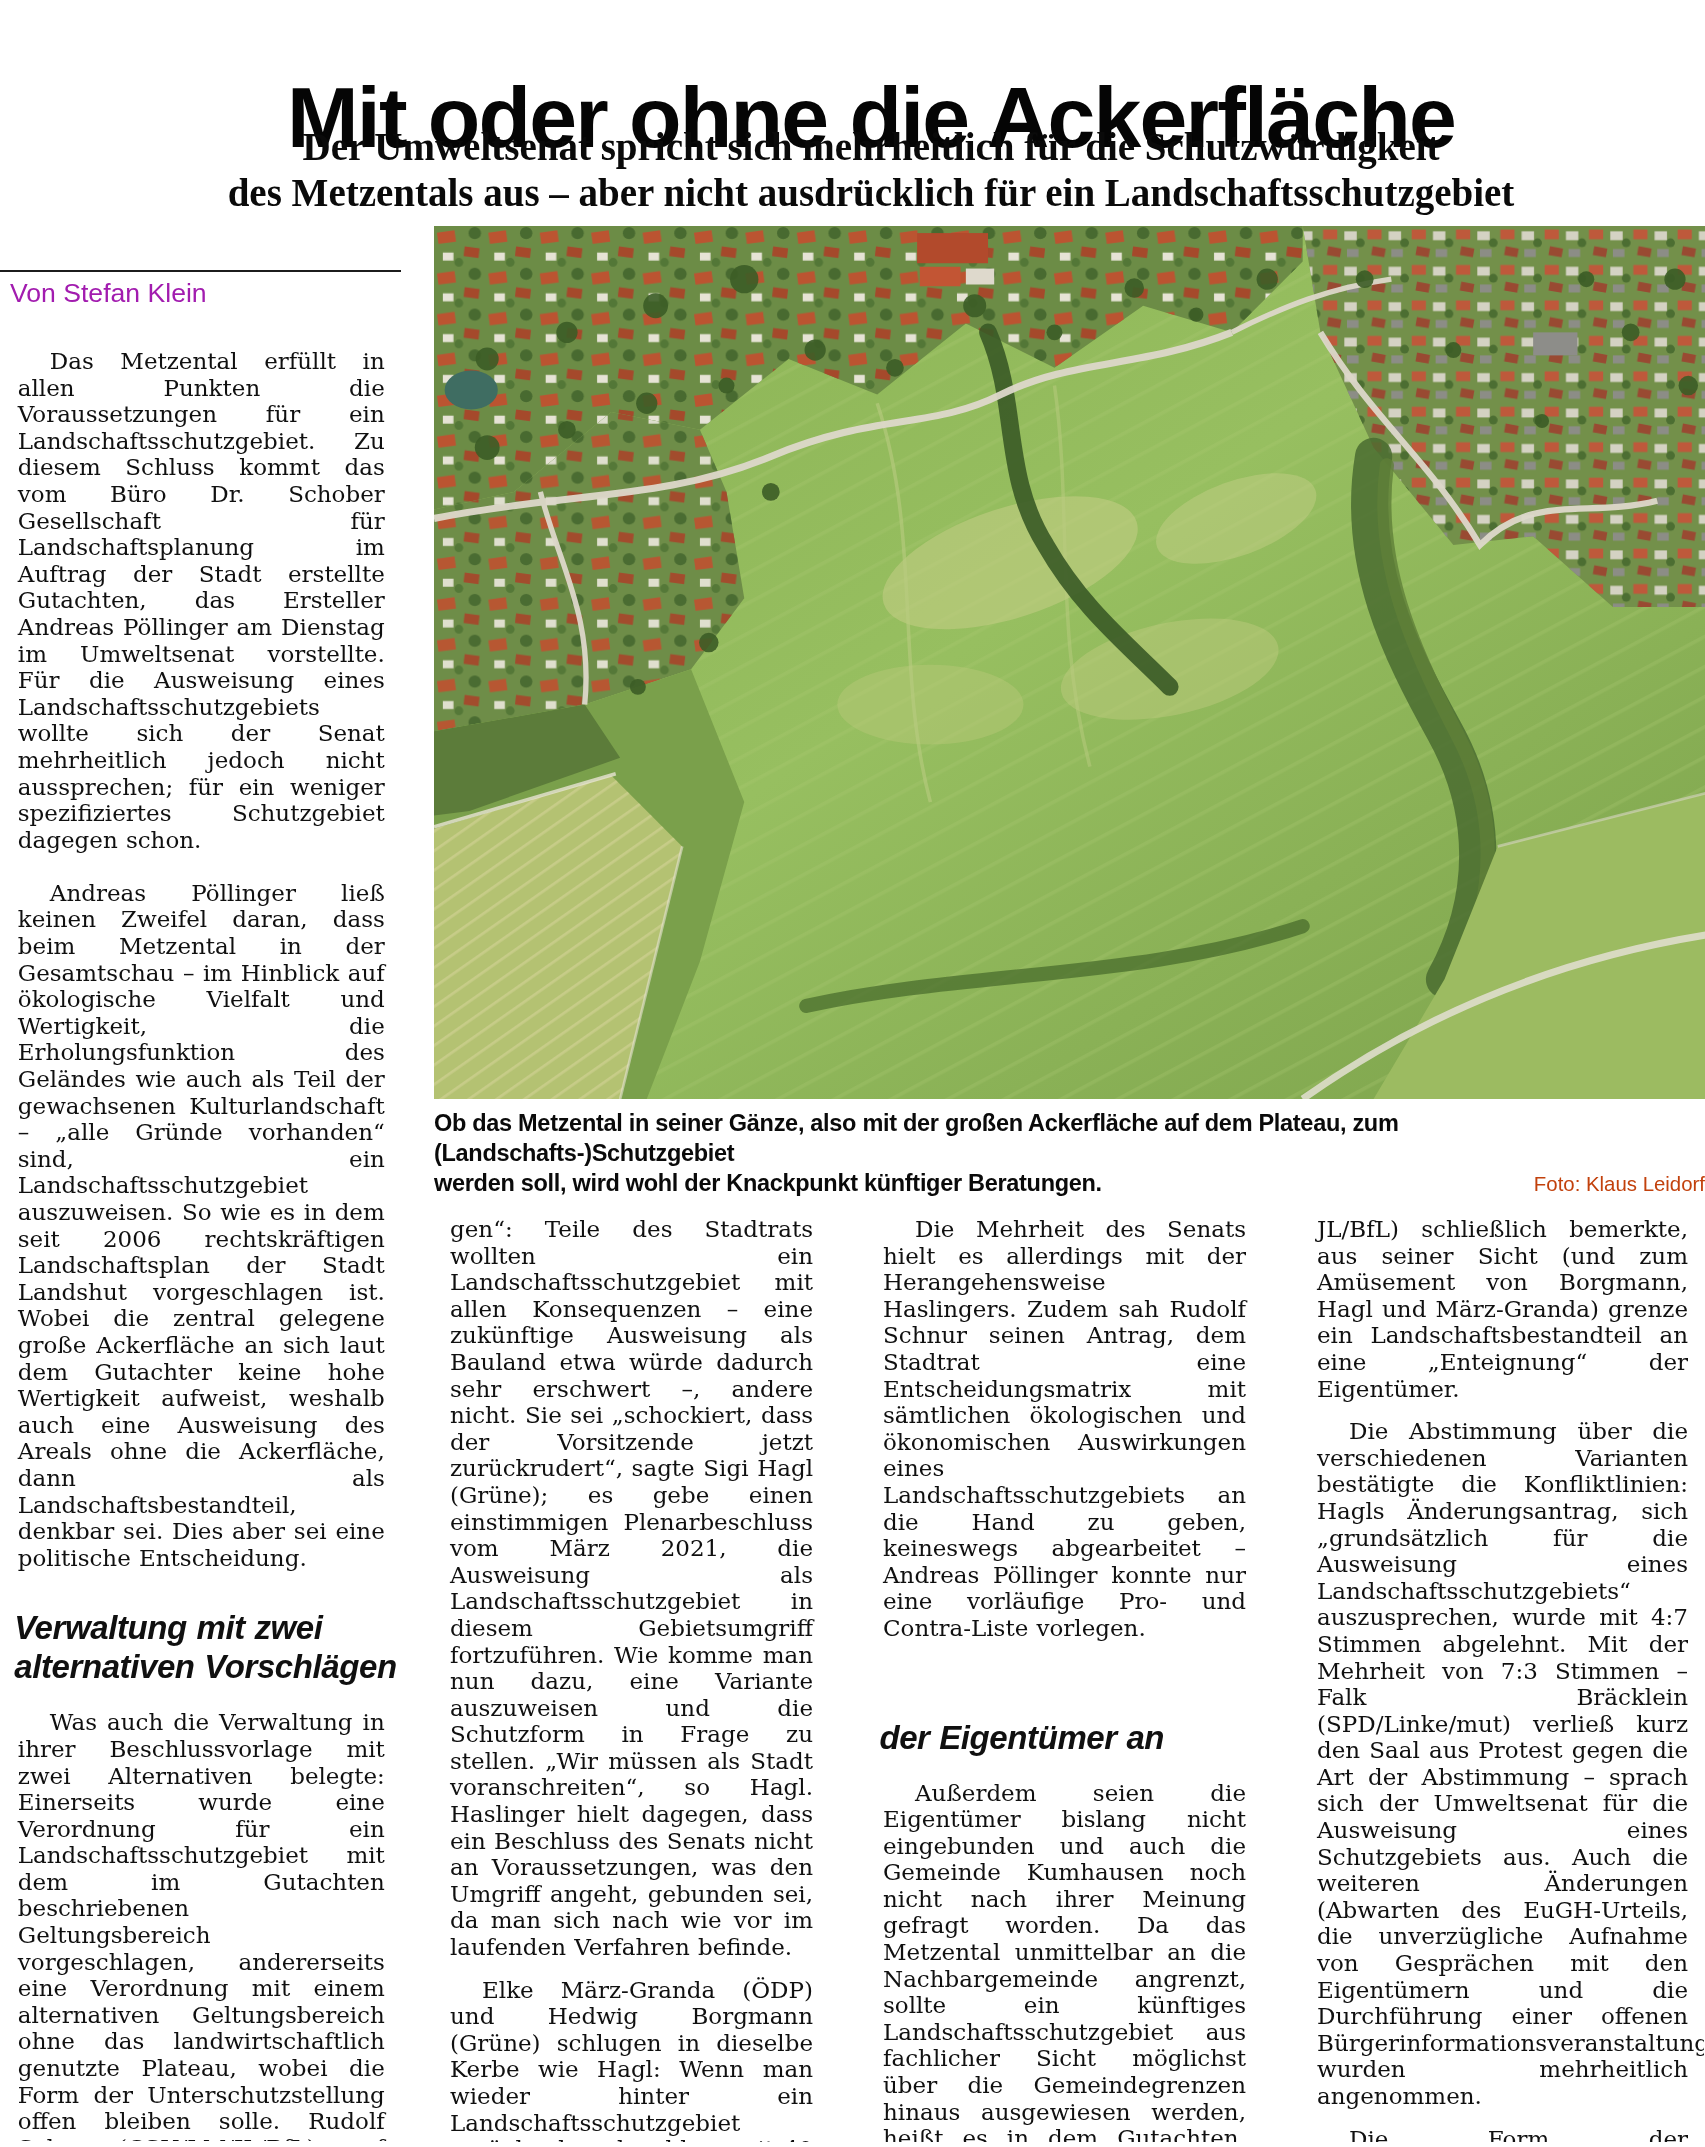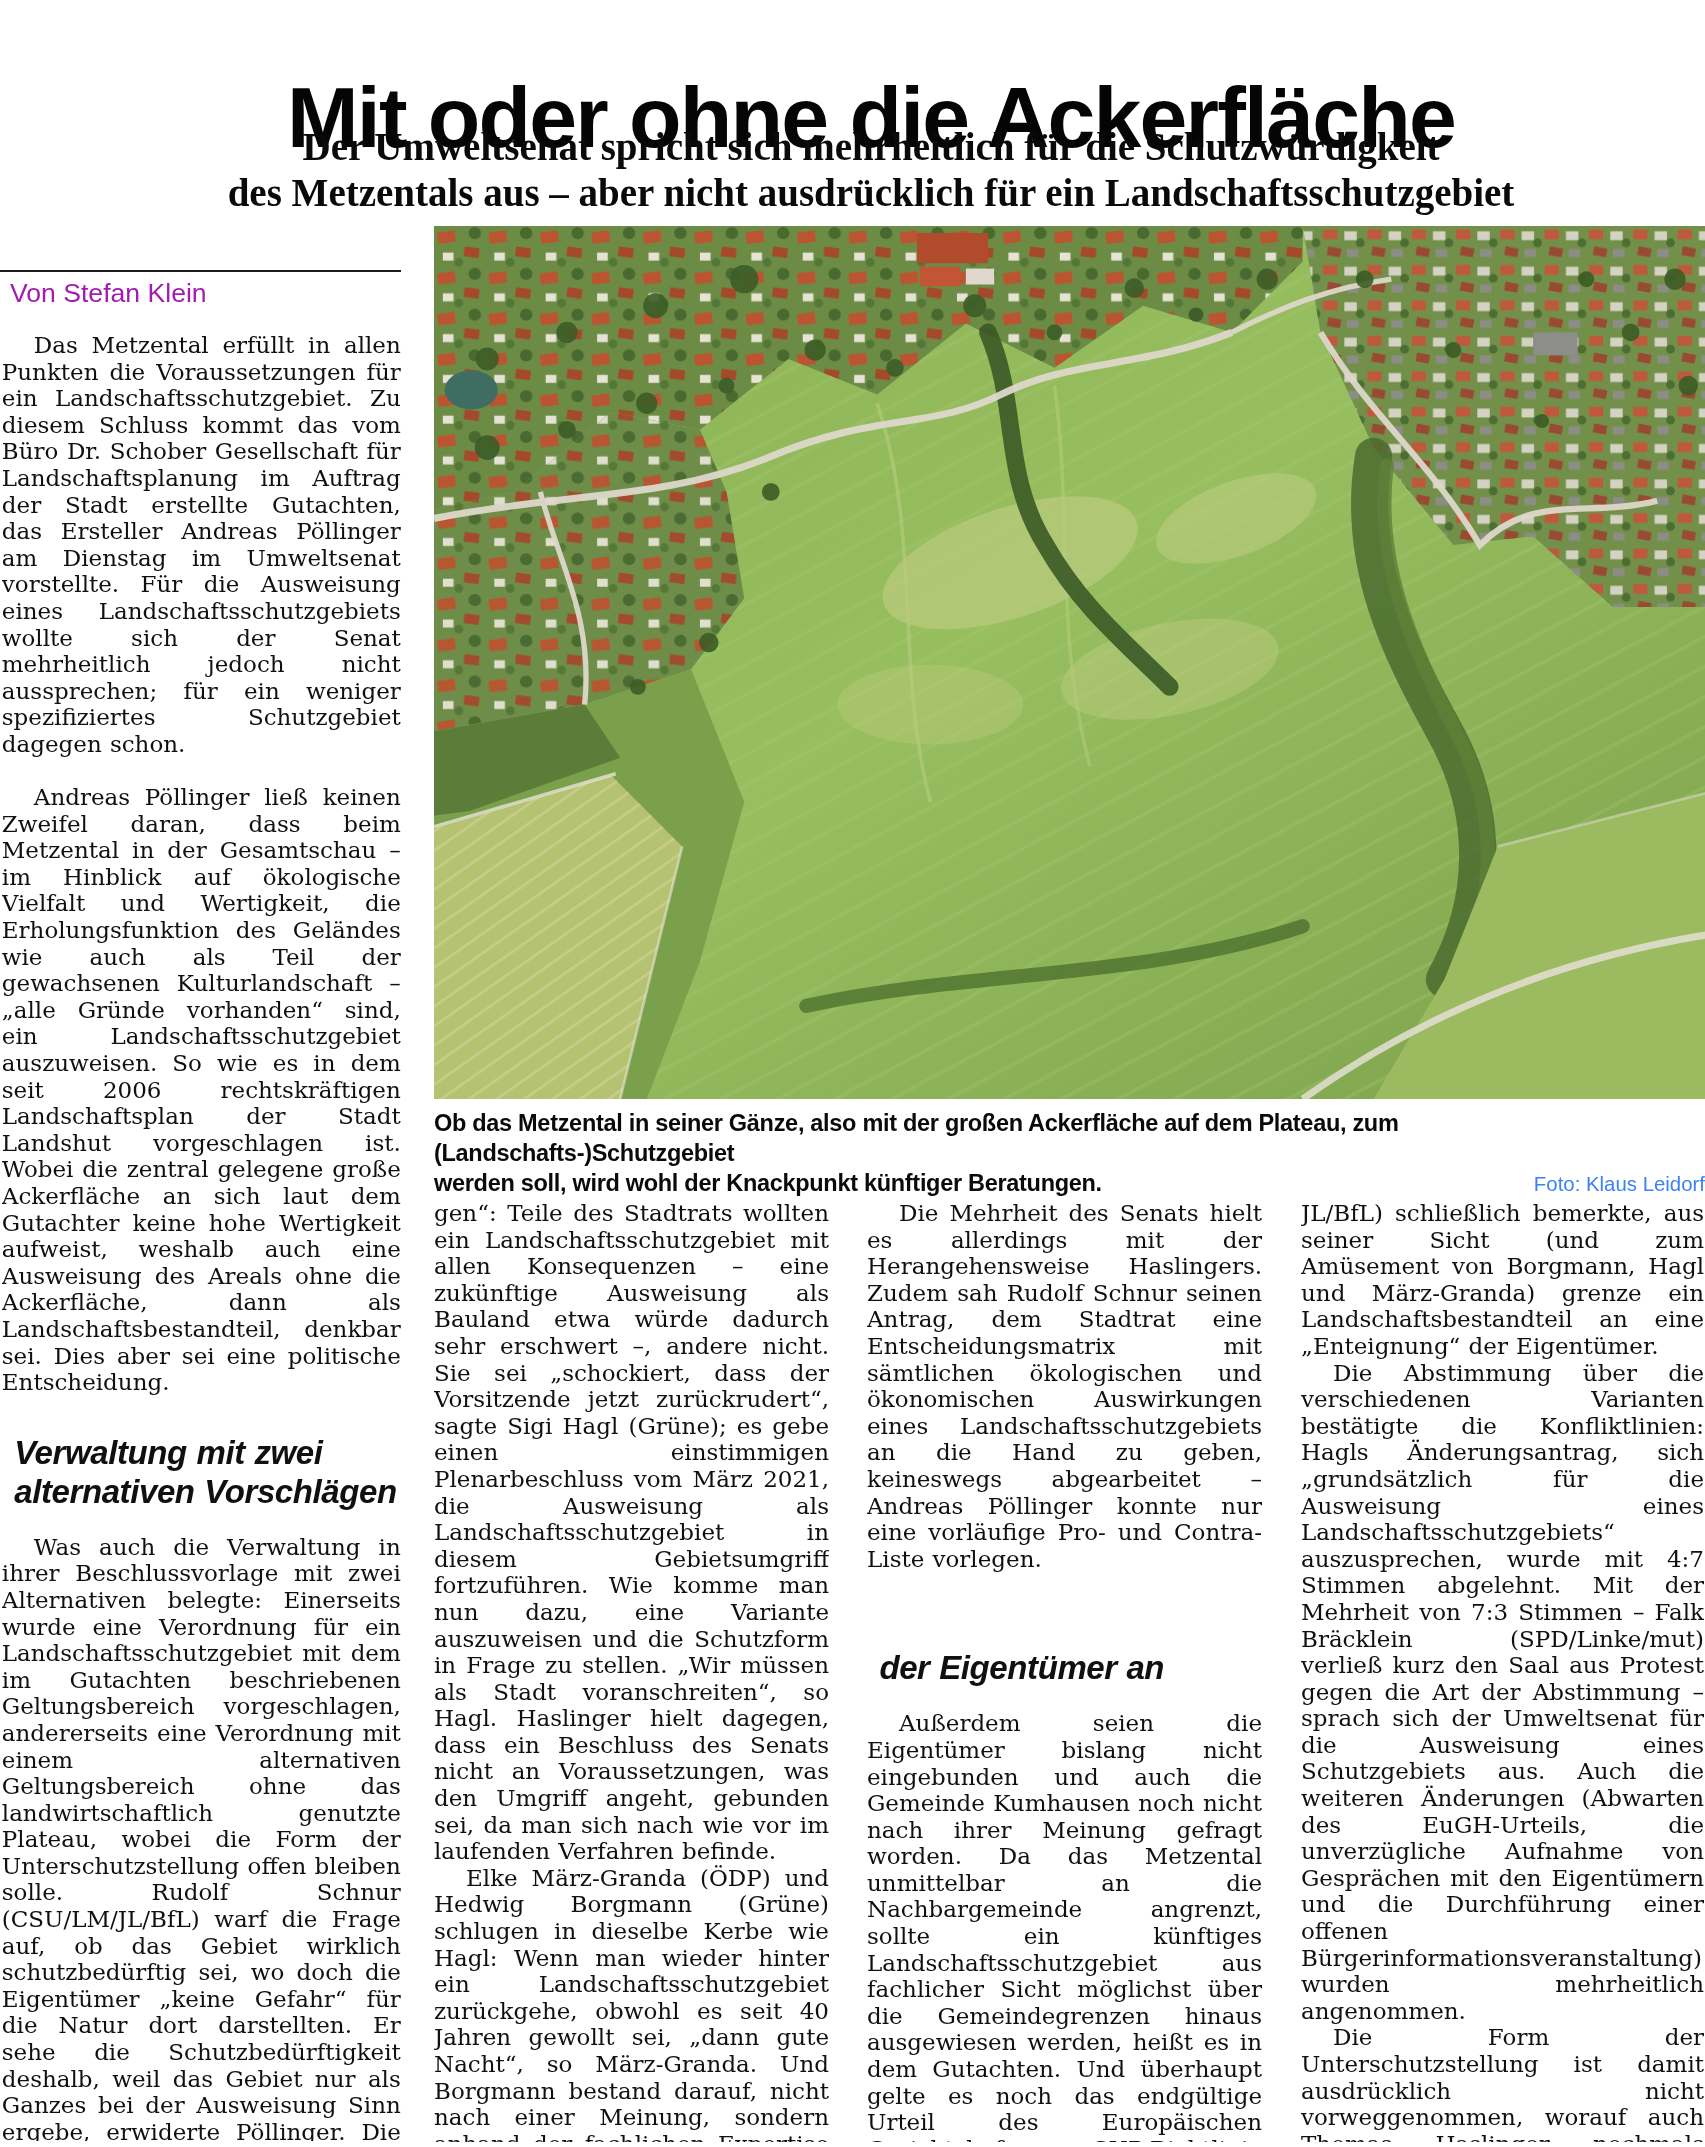--- a/index.html
+++ b/index.html
@@ -17,25 +17,25 @@
   .byline{position:absolute;left:10px;top:278px;width:399px;
           font-family:Liberation Sans, sans-serif;font-size:26.6px;line-height:30px;color:#a21caf;}
 
   .photo{position:absolute;left:434px;top:226px;width:1272px;height:873px;overflow:hidden;background:#7fa44d;}
   .photo svg{display:block;width:100%;height:100%;}
 
   .caption{position:absolute;left:434px;top:1108px;width:1271px;
            font-family:"Liberation Sans",sans-serif;font-weight:bold;
            font-size:23.5px;line-height:30px;letter-spacing:-0.3px;color:#0a0a0a;}
   .caption .row{display:flex;justify-content:space-between;align-items:baseline;}
-  .credit{font-weight:normal;font-size:20.4px;letter-spacing:0;color:#3b82f6;}
+  .credit{font-weight:normal;font-size:20.4px;letter-spacing:0;color:#c2410c;}
 
   .col{position:absolute;font-size:23px;line-height:26.6px;text-align:justify;
        hyphens:auto;-webkit-hyphens:auto;word-spacing:0.9px;overflow:hidden;}
-  .col p{margin:0;text-indent:32px;}
+  .col p{margin:16px;text-indent:32px;}
   .col p.cont{text-indent:0;}
   .col p.gap{margin-top:26.6px;}
   .col h2{font-family:"Liberation Sans",sans-serif;font-style:italic;font-weight:bold;
           font-size:33px;line-height:39px;margin:37px 0 23px 0;padding-left:12.4px;
           text-align:left;text-indent:0;letter-spacing:-0.4px;}
   .col1{left:1.8px;top:332px;width:399px;height:1809px;}
   .col2{left:434px;top:1200px;width:395px;height:942px;}
   .col3{left:867px;top:1200px;width:395px;height:942px;}
   .col4{left:1301px;top:1200px;width:403px;height:942px;}
 </style>

